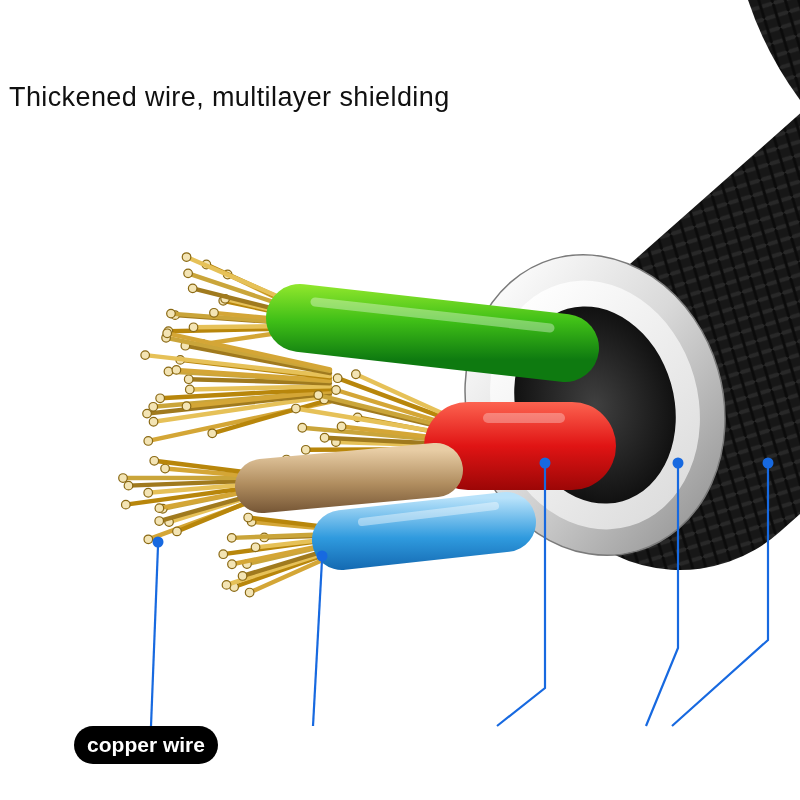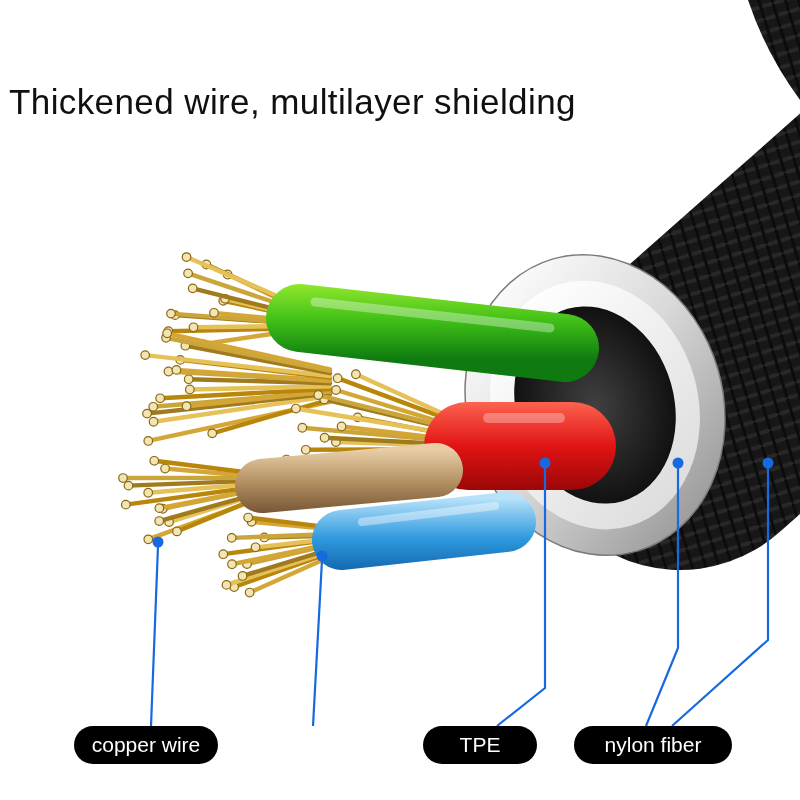--- a/index.html
+++ b/index.html
@@ -1,27 +1,27 @@
 <!DOCTYPE html>
 <html style="--accent: #1769e0; --pill-bg: #000000; --pill-text: #ffffff;"><head>
 <meta charset="utf-8">
 <style>
   html,body{margin:0;padding:0;background:#fff;}
   body{width:800px;height:800px;font-family:"Liberation Sans",sans-serif;}
   .stage{position:relative;width:800px;height:800px;background:#ffffff;overflow:hidden;}
   .title{
     position:absolute;left:9px;top:82px;
-    font-size:35px;font-weight:500;color:#101010;
+    font-size:27px;font-weight:500;color:#101010;
     letter-spacing:0.4px;white-space:nowrap;
   }
   .illustration{position:absolute;left:0;top:0;}
   .pill{
     position:absolute;top:726px;height:38px;border-radius:19px;
     background:var(--pill-bg,#000);color:var(--pill-text,#fff);
-    font-size:21px;font-weight:400;
+    font-size:21px;font-weight:700;
     display:flex;align-items:center;justify-content:center;
   }
   svg .callout{stroke:var(--accent,#1769e0);stroke-width:2.2;fill:none;}
   svg .dot{fill:var(--accent,#1769e0);}
 </style>
 </head>
 <body>
 
 <div class="stage">
 
@@ -250,16 +250,14 @@
       <polyline class="callout" points="768,467 768,640 672,726"></polyline>
       <circle class="dot" cx="158" cy="542" r="5.5"></circle>
       <circle class="dot" cx="322" cy="556" r="5.5"></circle>
       <circle class="dot" cx="545" cy="463" r="5.5"></circle>
       <circle class="dot" cx="678" cy="463" r="5.5"></circle>
       <circle class="dot" cx="768" cy="463" r="5.5"></circle>
     </g>
   </svg>
 
   <div class="pill" style="left:74px;width:144px">copper wire</div>
-  <div class="pill" style="left:423px;width:114px">TPE</div>
-  <div class="pill" style="left:574px;width:158px">nylon fiber</div>
 
 </div>
 
 </body></html>

